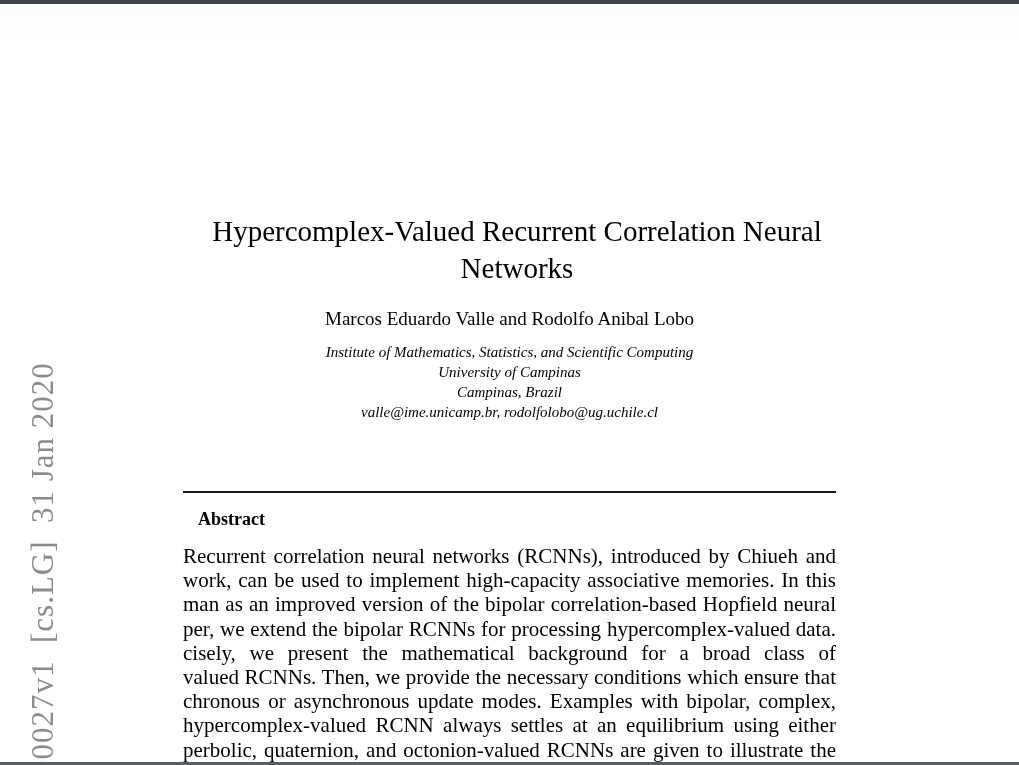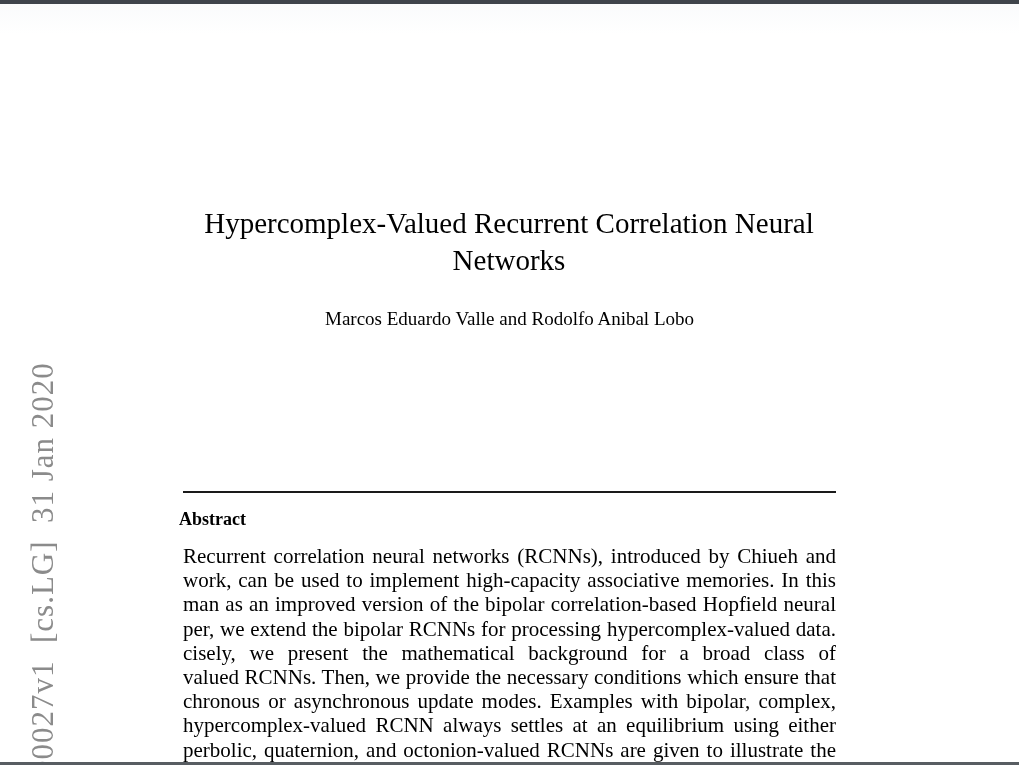--- a/index.html
+++ b/index.html
@@ -52,21 +52,21 @@
     letter-spacing: 1px;
     color: #8b8b8b;
     white-space: pre;
     line-height: 42px;
   }
   .paper-title {
     position: absolute;
     top: 201px;
     left: 169px;
     width: 680px;
-    margin: 0;
+    margin: 8px;
     text-align: center;
     font-size: 29px;
     font-weight: normal;
     line-height: 37px;
     color: #000000;
   }
   .paper-authors {
     position: absolute;
     top: 304px;
     left: 0;
@@ -90,21 +90,21 @@
     position: absolute;
     top: 487px;
     left: 183px;
     width: 653px;
     height: 2px;
     background: #1a1a1a;
   }
   .abstract-heading {
     position: absolute;
     top: 505px;
-    left: 179px;
+    left: 198px;
     font-size: 18px;
     font-weight: bold;
     color: #000000;
   }
   .abstract {
     position: absolute;
     top: 540px;
     left: 183px;
     width: 653px;
   }
@@ -125,20 +125,26 @@
   <div class="top-bar"></div>
 
   <div class="page">
 
     <div class="arxiv-watermark">00027v1  [cs.LG]  31 Jan 2020</div>
 
     <h1 class="paper-title">Hypercomplex-Valued Recurrent Correlation Neural Networks</h1>
 
     <div class="paper-authors">Marcos Eduardo Valle and Rodolfo Anibal Lobo</div>
 
+    <div class="affiliation">
+      <div>Institute of Mathematics, Statistics, and Scientific Computing</div>
+      <div>University of Campinas</div>
+      <div>Campinas, Brazil</div>
+      <div>valle@ime.unicamp.br, rodolfolobo@ug.uchile.cl</div>
+    </div>
 
     <div class="rule"></div>
 
     <div class="abstract-heading">Abstract</div>
 
     <div class="abstract">
       <div class="abs-line">Recurrent correlation neural networks (RCNNs), introduced by Chiueh and Good-</div>
       <div class="abs-line">work, can be used to implement high-capacity associative memories. In this pa-</div>
       <div class="abs-line">man as an improved version of the bipolar correlation-based Hopfield neural net-</div>
       <div class="abs-line">per, we extend the bipolar RCNNs for processing hypercomplex-valued data. Pre-</div>

